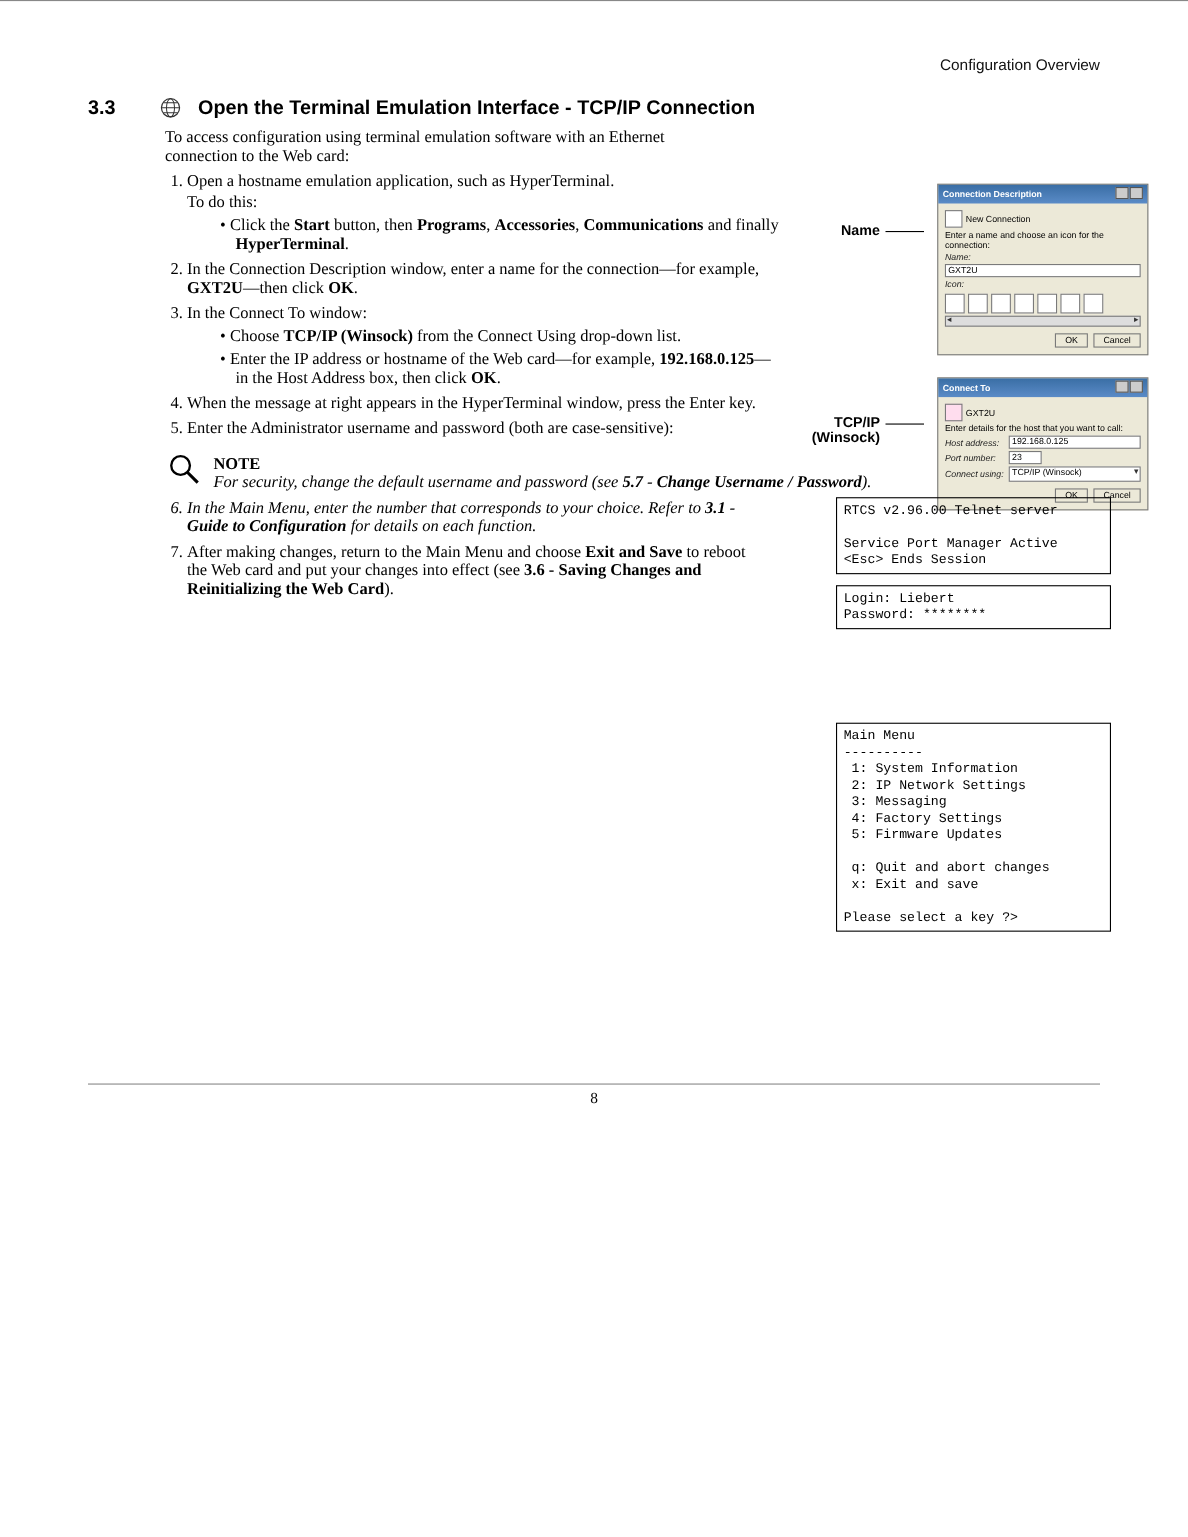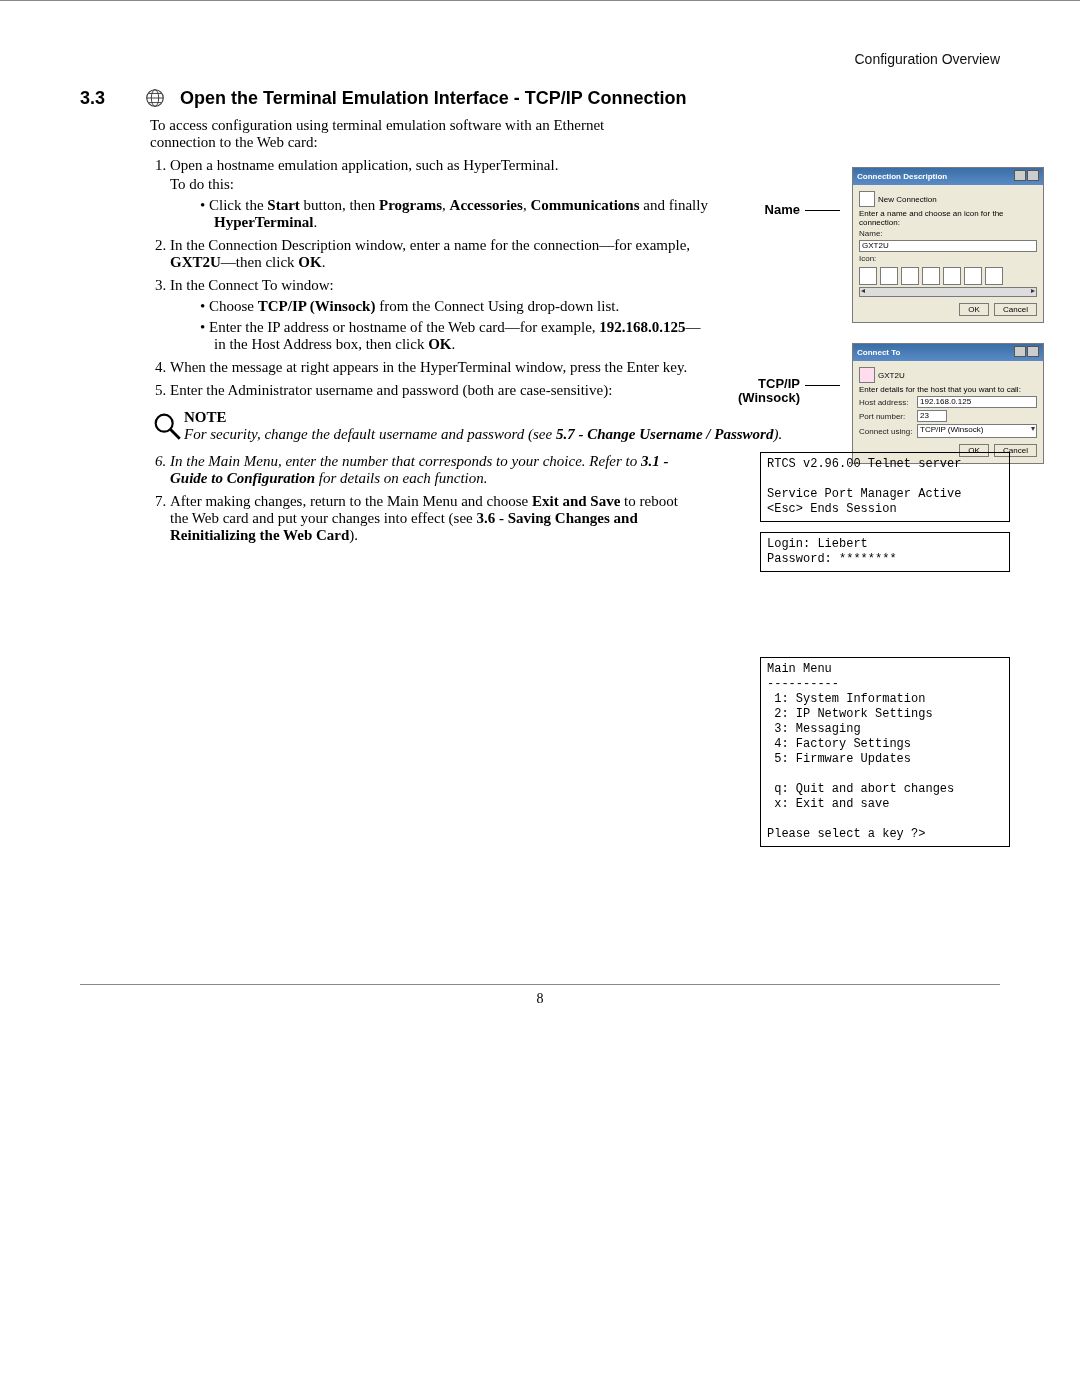--- a/index.html
+++ b/index.html
@@ -73,21 +73,21 @@
     font-weight: bold;
     display: flex;
     justify-content: space-between;
     align-items: center;
   }
   .dlg-title .wbtns span {
     display:inline-block; width:10px; height:9px; background:#ccc; border:1px solid #555; margin-left:1px;
   }
   .dlg-body { padding: 4px 6px 6px 6px; }
   .dlg-row { margin: 2px 0; display:flex; align-items:center; gap:3px; }
-  .dlg-label { color:#222; }
+  .dlg-label { color:#222;font-style:italic; }
   .dlg-input {
     flex:1; border:1px solid #7a7a7a; background:#fff; height:12px; font-size:8px; padding:0 2px; box-sizing:border-box;
   }
   .icon-row { display:flex; gap:3px; padding:2px 0 0 0;}
   .icon-row span {
     width:16px; height:16px; border:1px solid #7a7a7a; background:#fff; display:inline-block;
   }
   .btn-row { text-align: right; margin-top:6px; }
   .dlg-btn {
     display:inline-block; border:1px solid #7a7a7a; background:#ece9d8; padding:1px 8px; font-size:8px; margin-left:3px;
@@ -105,21 +105,21 @@
     border: 1px solid #000;
     padding: 4px 6px;
     white-space: pre;
     line-height: 1.25;
     margin-left: auto;
     width: 250px;
     box-sizing: border-box;
   }
   .term-block { position: absolute; right: -10px; }
 
-  .note-row { display:flex; margin: 10px 0 6px 0; align-items:flex-start;}
+  .note-row { display:flex; gap:10px; margin: 10px 0 6px 0; align-items:flex-end;}
   .note-icon { flex: 0 0 34px; }
   .note-body .note-head { font-weight: bold; font-family: Georgia, serif;}
   .note-body .note-text { font-style: italic;}
 
   .footer {
     margin-top: 440px;
     border-top: 1px solid #888;
     text-align: center;
     padding-top: 6px;
     font-size: 14px;

